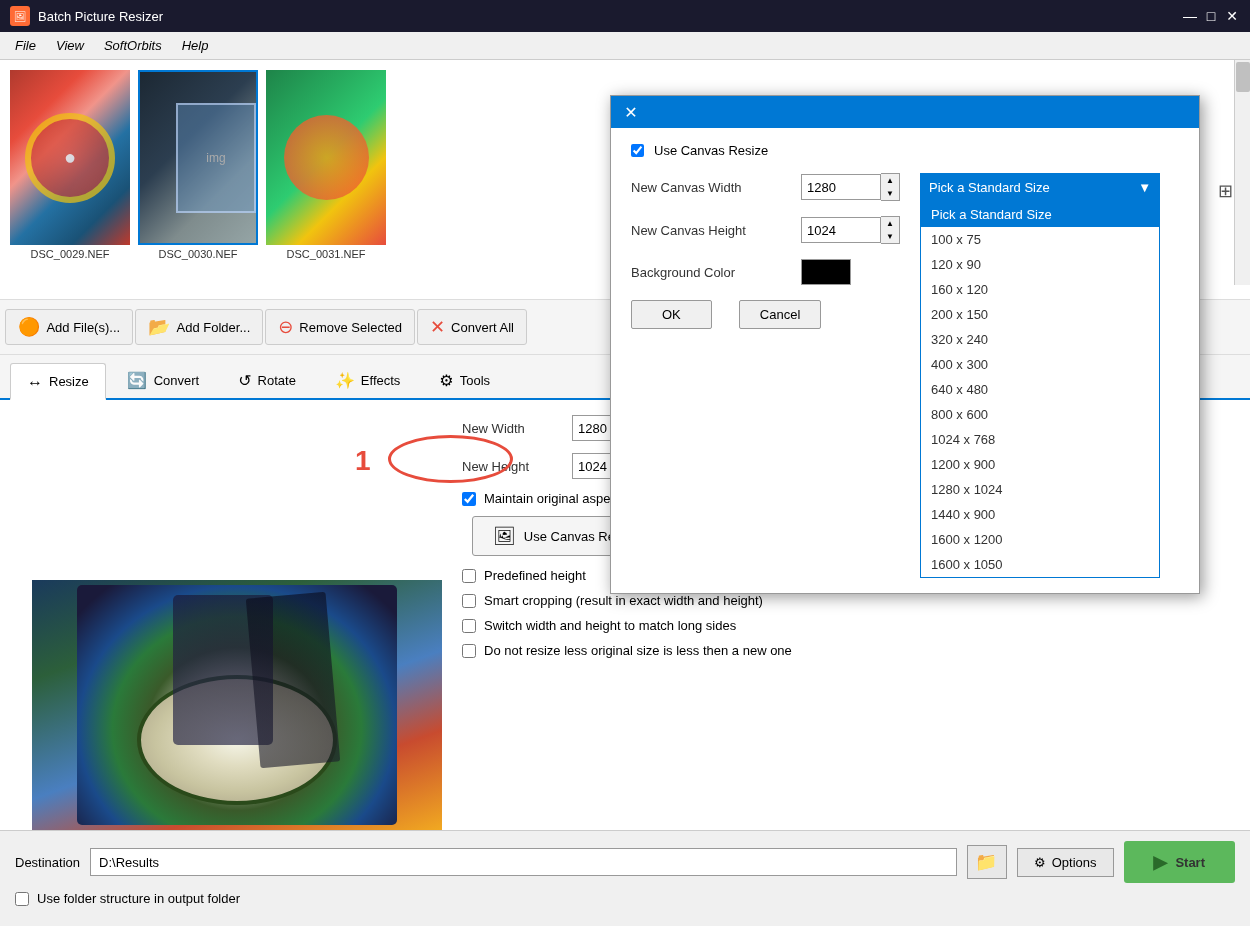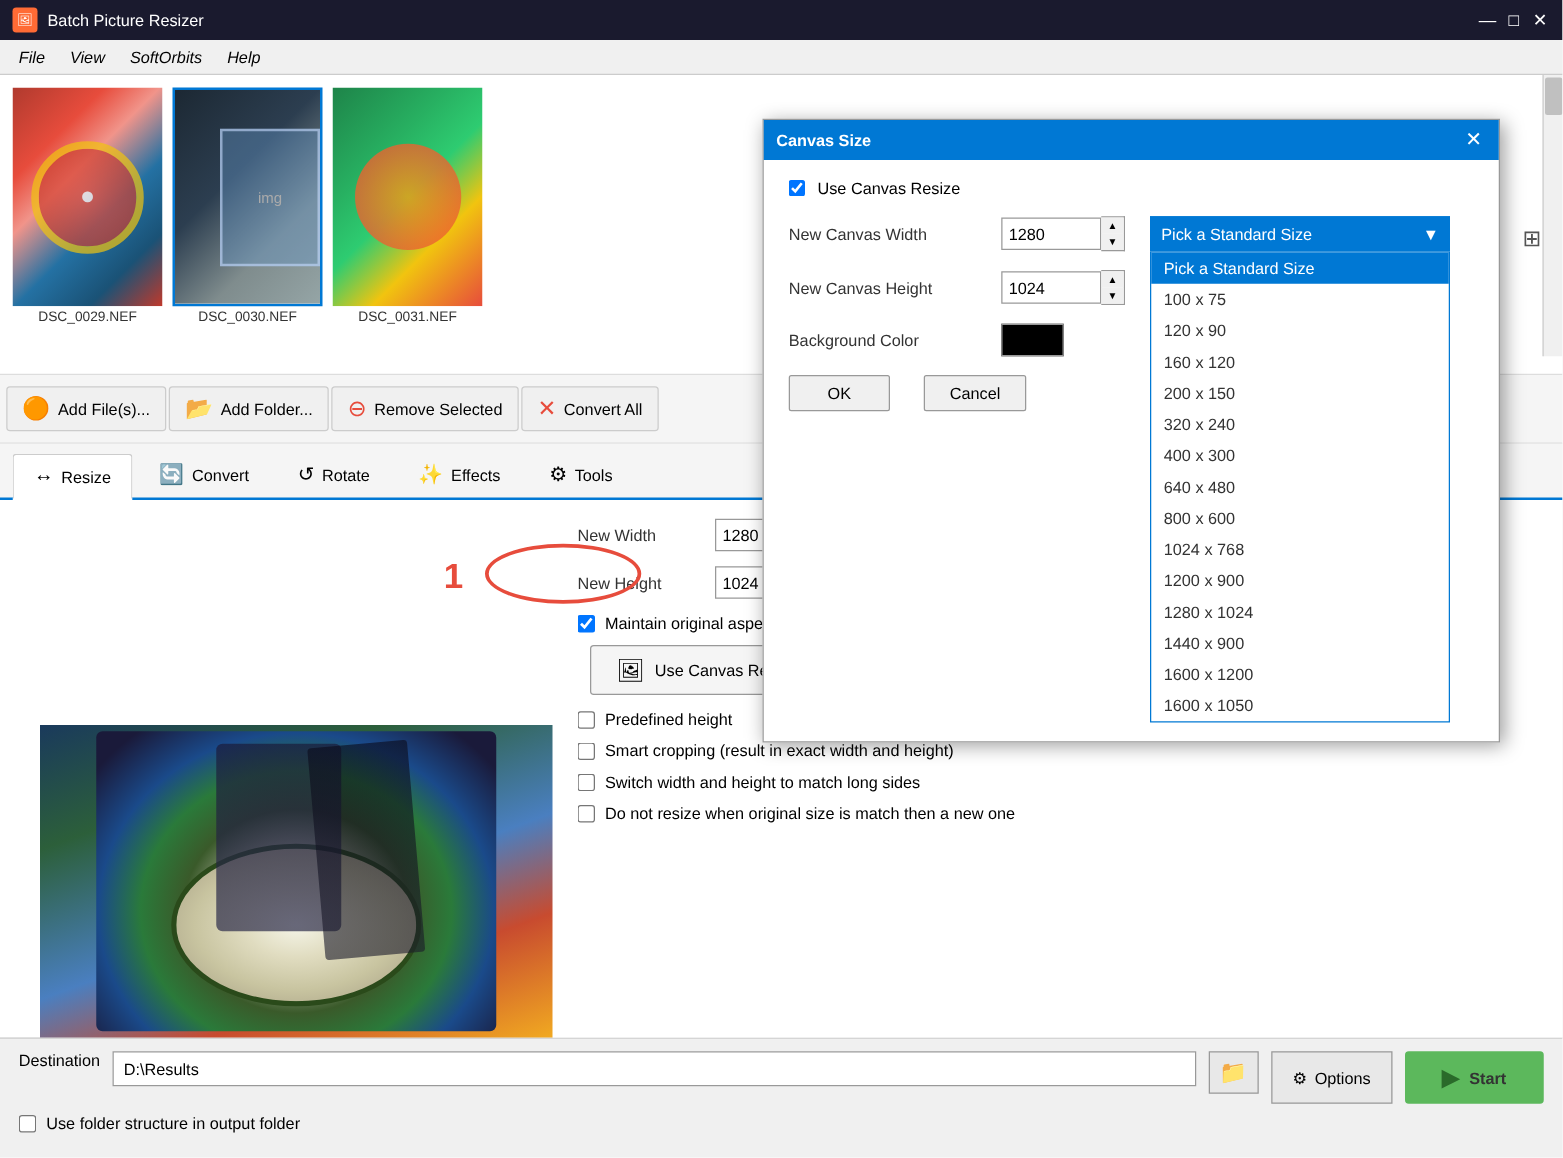--- a/index.html
+++ b/index.html
@@ -184,20 +184,21 @@
     }
 
     
     .bottom-panel {
       background: #f0f0f0;
       border-top: 1px solid #ccc;
       padding: 10px 15px;
     }
     .dest-row {
       display: flex;
+      align-items: center;
       gap: 10px;
       margin-bottom: 8px;
     }
     .dest-label { white-space: nowrap; }
     .dest-input {
       flex: 1;
       height: 28px;
       border: 1px solid #999;
       padding: 2px 8px;
       background: white;
@@ -552,21 +553,21 @@
       <div class="checkbox-row">
         <input type="checkbox" id="smartCrop" style="">
         <label for="smartCrop">Smart cropping (result in exact width and height)</label>
       </div>
       <div class="checkbox-row">
         <input type="checkbox" id="switchWH" style="">
         <label for="switchWH">Switch width and height to match long sides</label>
       </div>
       <div class="checkbox-row">
         <input type="checkbox" id="noResize" style="">
-        <label for="noResize">Do not resize when original size is match then a new one</label>
+        <label for="noResize">Do not resize less original size is less then a new one</label>
       </div>
     </div>
   </div>
 
   <div class="bottom-panel">
     <div class="dest-row">
       <span class="dest-label">Destination</span>
       <input type="text" class="dest-input" value="D:\Results" style="">
       <button class="dest-browse-btn">📁</button>
       <button class="options-btn">
@@ -586,21 +587,20 @@
 
 </div>
 
 <div style="position:absolute;left:355px;top:445px;color:#e74c3c;font-size:28px;font-weight:bold;z-index:6;pointer-events:none;">1</div>
 <div style="position:absolute;left:388px;top:435px;width:125px;height:48px;border:3px solid #e74c3c;border-radius:50%;pointer-events:none;z-index:5;"></div>
 
 <div class="dialog-overlay">
   <div class="canvas-dialog">
 
     <div class="dialog-title-bar">
-      <span>Canvas Size</span>
       <button class="dialog-close-btn">✕</button>
     </div>
 
     <div class="dialog-body">
 
       <div class="dialog-row">
         <input type="checkbox" id="useCanvasResize" checked="" style="">
         <label for="useCanvasResize">Use Canvas Resize</label>
       </div>
 

